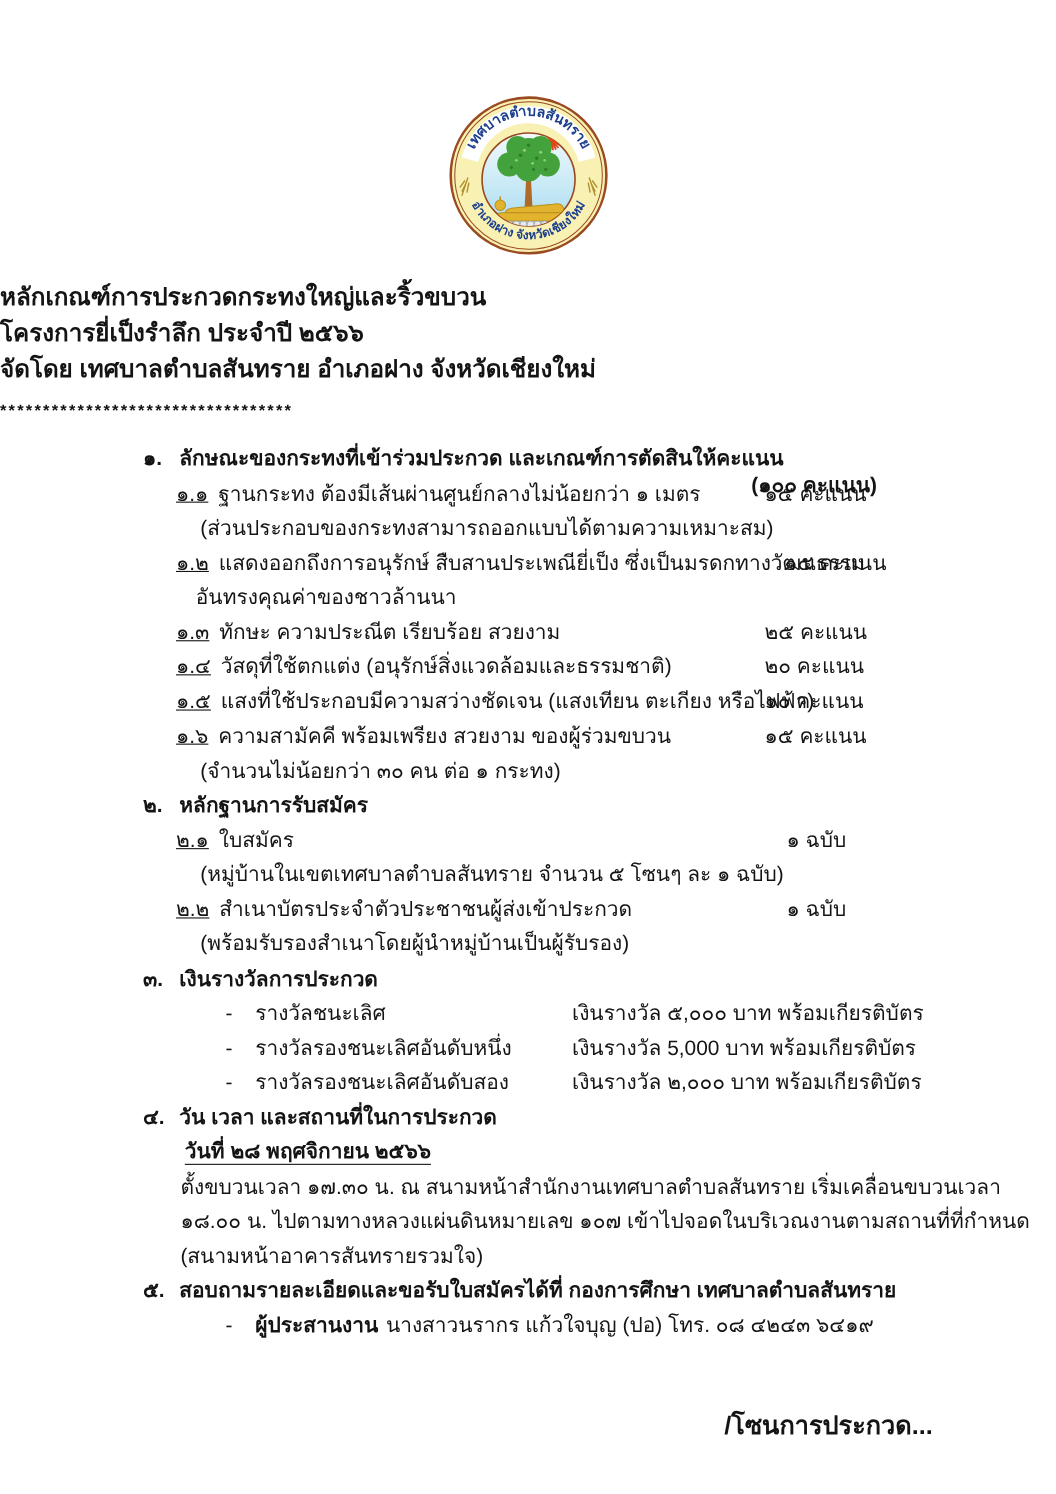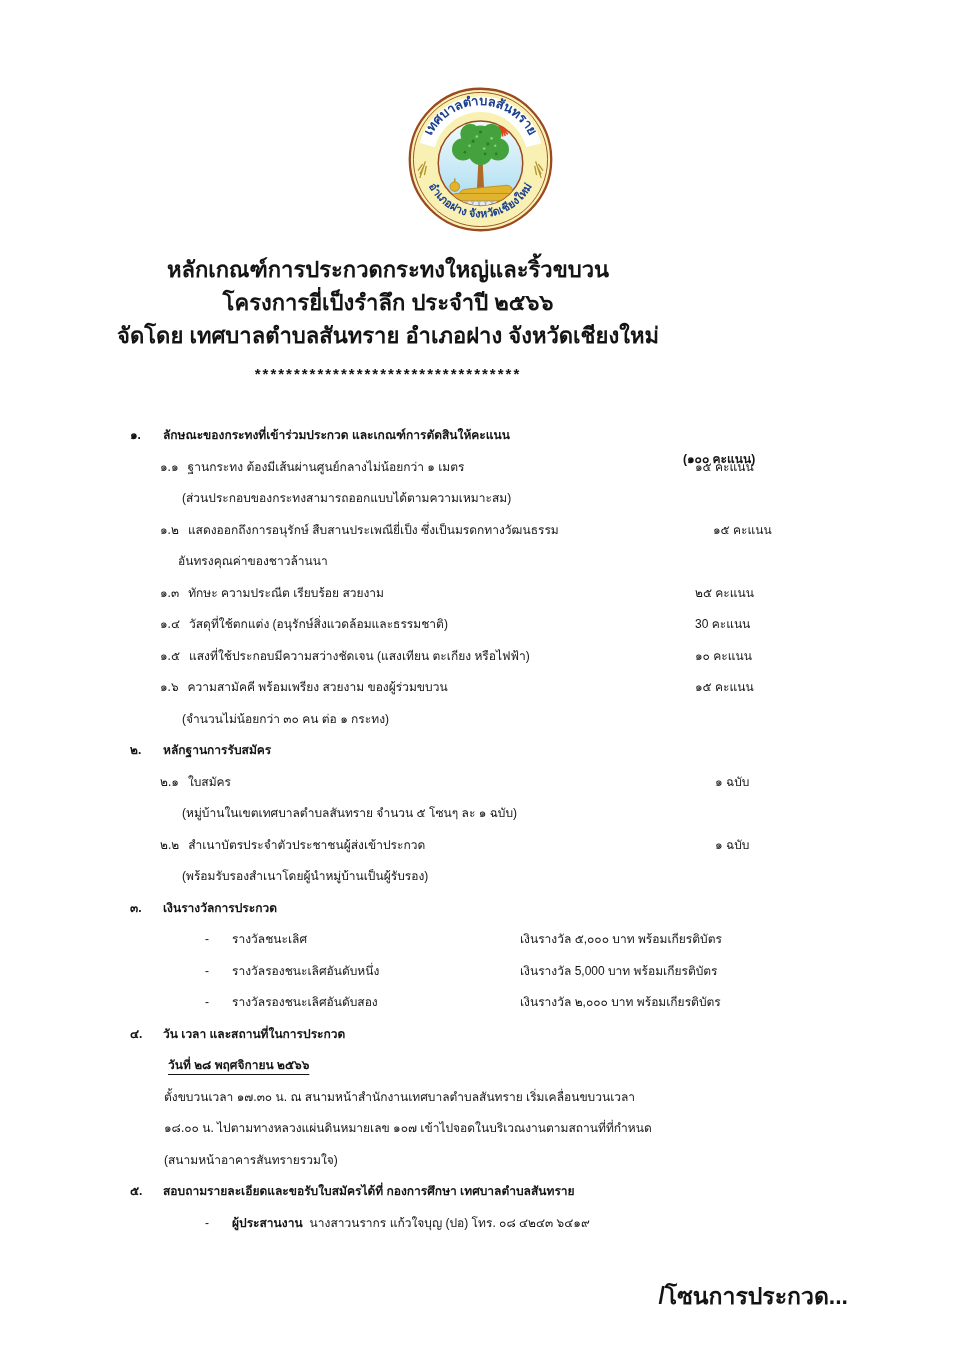--- a/index.html
+++ b/index.html
@@ -8,31 +8,31 @@
   .page { position:absolute; inset:0; width:960px; height:1358px; background:#ffffff; overflow:hidden; }
 
   
   .seal { position:absolute; left:407px; top:86px; width:147px; height:147px; }
   .seal svg { width:100%; height:100%; display:block; }
   .seal text { font-family:"Liberation Sans","DejaVu Sans",sans-serif; font-weight:bold; }
   .seal .arc-top   { font-size:14px; }
   .seal .arc-bottom{ font-size:12px; }
 
   
-  .title-block { position:absolute; top:253px; left:0; width:776px; text-align:center; }
+  .title-block { position:absolute; top:253px; left:0; width:776px; }
   .title-line { font-size:22px; font-weight:bold; line-height:33px; white-space:nowrap; }
   .separator  { font-size:15px; font-weight:bold; letter-spacing:2px; margin-top:10px; line-height:24px; }
 
   
-  .content { position:absolute; top:420px; left:130px; width:755px; font-size:12px; }
+  .content { position:absolute; top:402px; left:130px; width:755px; font-size:19px; }
   .row  { position:relative; height:31.5px; line-height:31.5px; white-space:nowrap; }
   .row .no   { display:inline-block; width:33px; font-weight:bold; }
   .row.heading .htxt { font-weight:bold; }
   .row.sub  { padding-left:30px; }
-  .row.sub .subno { display:inline-block; margin-right:9px; }
+  .row.sub .subno { display:inline-block; margin-right:9px;text-decoration:underline; }
   .row.cont { padding-left:48px; }
   .row.note { padding-left:52px; }
   .col-total { position:absolute; left:553px; font-weight:bold;margin-top:24px; }
   .col-score { position:absolute; left:565px; }
   .col-score.shift { left:583px; }
   .col-qty   { position:absolute; left:585px; }
   .row.prize { padding-left:75px; }
   .row.prize .dash, .row.coord .dash { display:inline-block; width:27px; }
   .row.prize .pname { display:inline-block; width:288px; }
   .row.date { padding-left:38px; font-weight:bold; }
@@ -174,21 +174,21 @@
     </div>
     <div class="row cont"><span>อันทรงคุณค่าของชาวล้านนา</span></div>
 
     <div class="row sub">
       <span class="subno">๑.๓</span><span>ทักษะ ความประณีต เรียบร้อย สวยงาม</span>
       <span class="col-score">๒๕ คะแนน</span>
     </div>
 
     <div class="row sub">
       <span class="subno">๑.๔</span><span>วัสดุที่ใช้ตกแต่ง (อนุรักษ์สิ่งแวดล้อมและธรรมชาติ)</span>
-      <span class="col-score">30 คะแนน</span>
+      <span class="col-score">๒๐ คะแนน</span>
     </div>
 
     <div class="row sub">
       <span class="subno">๑.๕</span><span>แสงที่ใช้ประกอบมีความสว่างชัดเจน (แสงเทียน ตะเกียง หรือไฟฟ้า)</span>
       <span class="col-score">๑๐ คะแนน</span>
     </div>
 
     <div class="row sub">
       <span class="subno">๑.๖</span><span>ความสามัคคี พร้อมเพรียง สวยงาม ของผู้ร่วมขบวน</span>
       <span class="col-score">๑๕ คะแนน</span>

